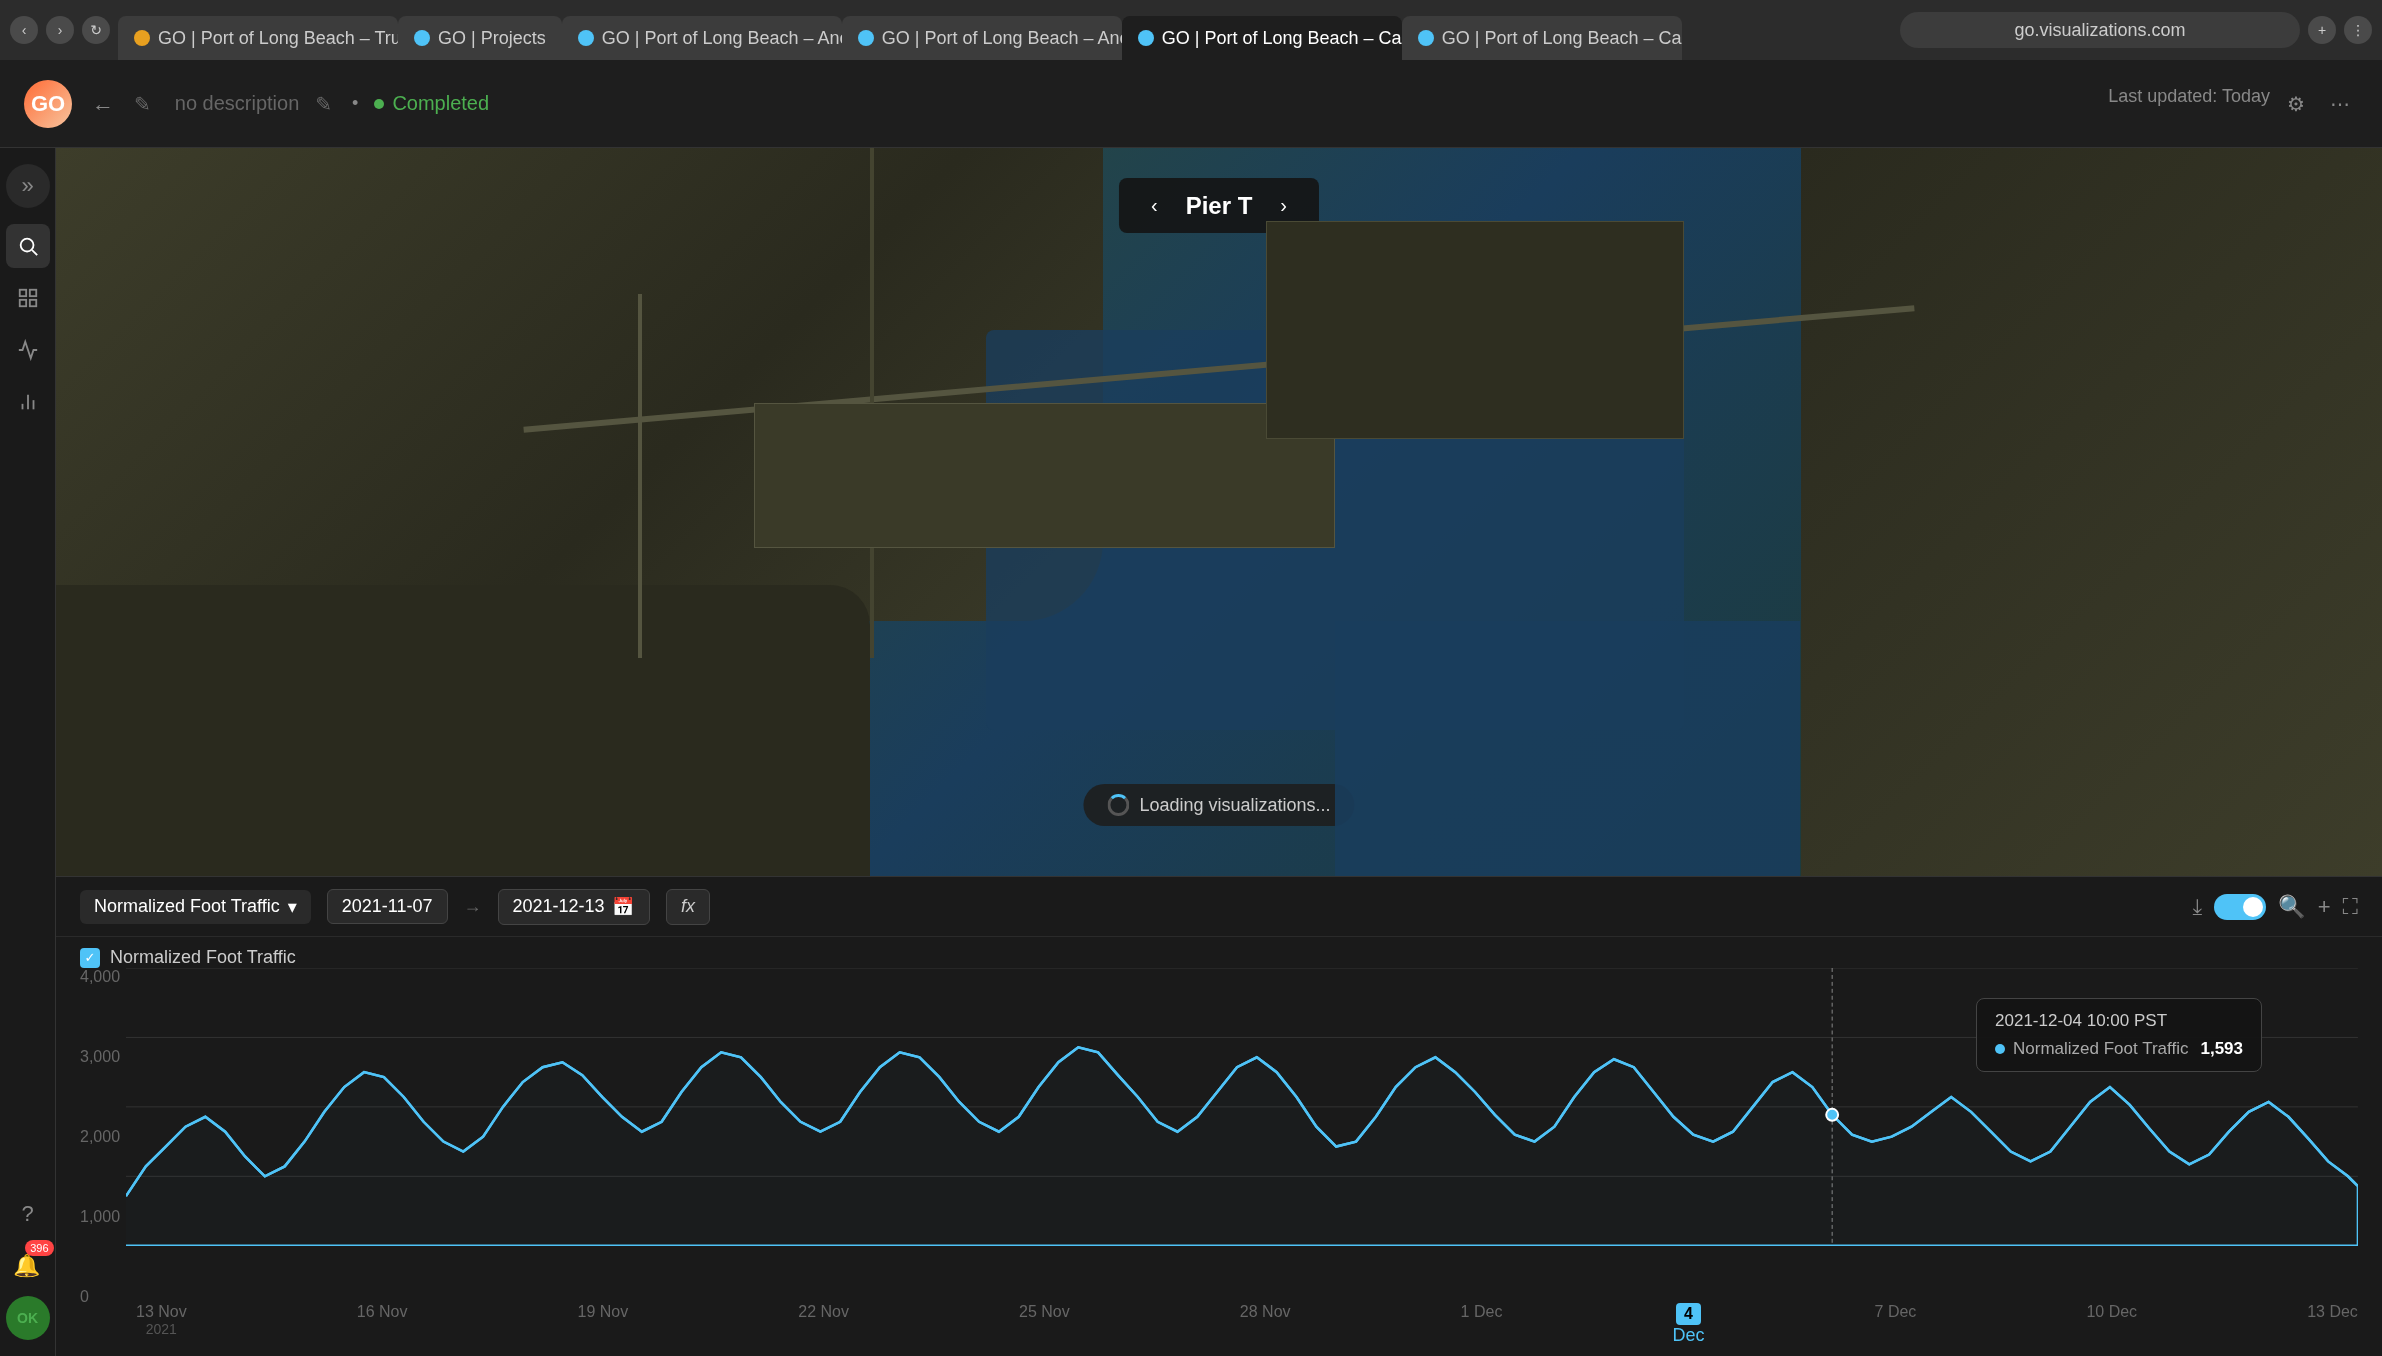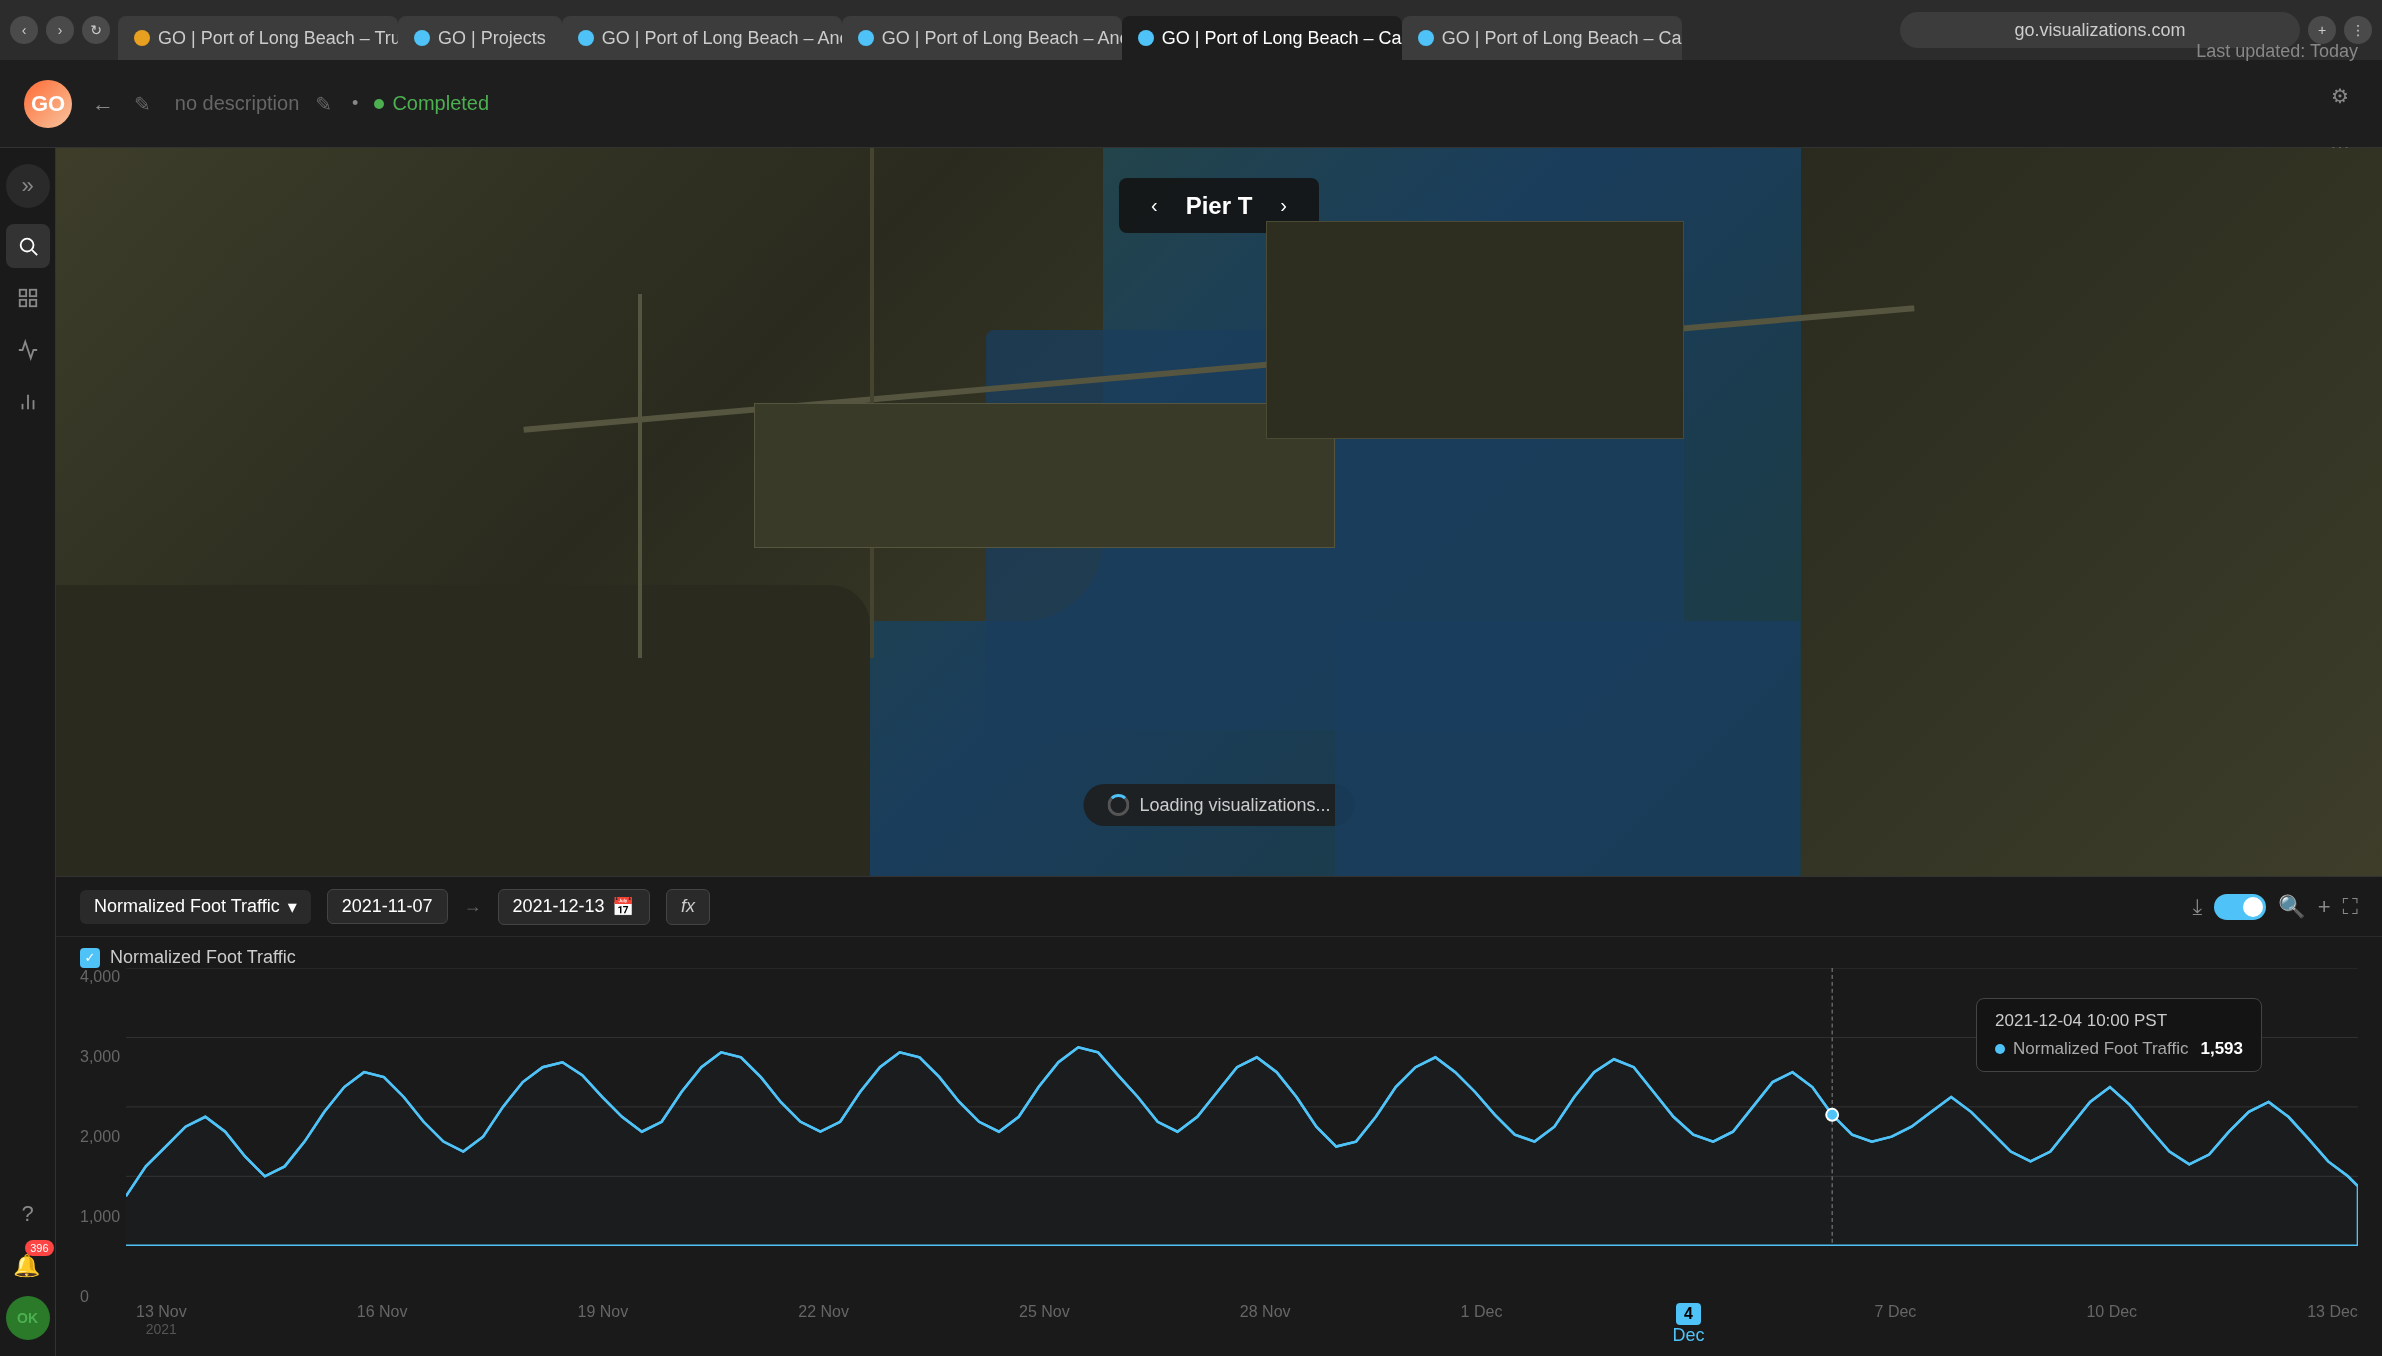--- a/index.html
+++ b/index.html
@@ -146,24 +146,23 @@
       font-weight: 500;
     }
     .status-dot {
       width: 10px;
       height: 10px;
       border-radius: 50%;
       background: #4caf50;
     }
     .topbar-right {
       display: flex;
-      align-items: flex-end;
-      gap: 16px;
+      align-items: flex-start;
+      gap: 8px;
       margin-left: auto;
-      flex-direction: column;
     }
     .topbar-lastupdated {
       color: #888;
       font-size: 18px;
     }
     .topbar-icon-btn {
       width: 36px;
       height: 36px;
       display: flex;
       align-items: center;

